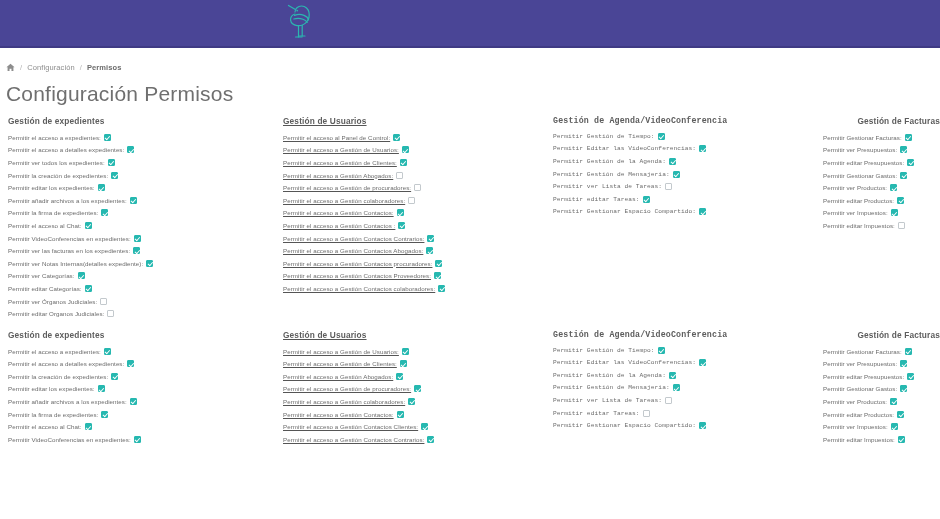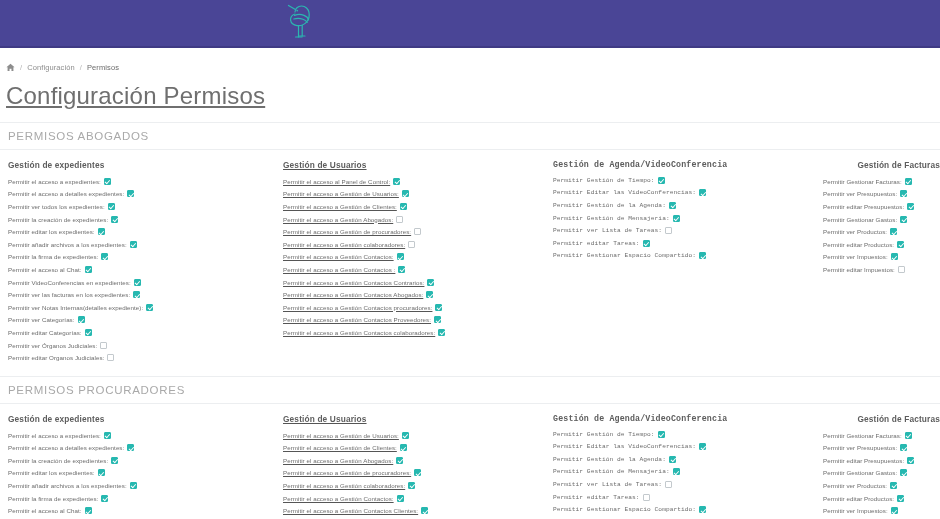--- a/index.html
+++ b/index.html
@@ -45,30 +45,29 @@
     letter-spacing: .1px;
   }
   .breadcrumb .home-icon {
     width: 9px;
     height: 9px;
     display: inline-block;
     line-height: 0;
   }
   .breadcrumb .sep { color: #b5b5b5; }
   .breadcrumb .crumb-link { color: #8d8d8d; text-decoration: none; }
-  .breadcrumb .crumb-current { color: #6b6b6b; font-weight: normal; }
+  .breadcrumb .crumb-current { color: #6b6b6b; font-weight: bold; }
 
   
   .page-title {
-    font-size: 24px;
+    font-size: 21px;
     font-weight: normal;
     color: #6f6f6f;
     margin: 10px 12px 0 6px;
     letter-spacing: .2px;
-    text-decoration: underline;
   }
 
   
   .section-head {
     margin-top: 12px;
     border-top: 1px solid #eceef0;
     border-bottom: 1px solid #eceef0;
     padding: 7px 0 7px 8px;
     font-size: 11.5px;
     color: #a9a9a9;
@@ -169,21 +168,20 @@
   <span class="sep">/</span>
   <a class="crumb-link" href="#">Configuración</a>
   <span class="sep">/</span>
   <span class="crumb-current">Permisos</span>
 </div>
 
 <h1 class="page-title">Configuración Permisos</h1>
 
 <div id="sections-root">
     <div>
-      <div class="section-head">PERMISOS ABOGADOS</div>
       <div class="cols">
         <div class="col col-1">
           <div class="col-title">Gestión de expedientes</div>
           <div class="perm-row">
             <span class="perm-label">Permitir el acceso a expedientes:</span>
             <span class="cb on" role="checkbox" aria-checked="true"></span>
           </div>
           <div class="perm-row">
             <span class="perm-label">Permitir el acceso a detalles expedientes:</span>
             <span class="cb on" role="checkbox" aria-checked="true"></span>
@@ -358,21 +356,20 @@
             <span class="cb on" role="checkbox" aria-checked="true"></span>
           </div>
           <div class="perm-row">
             <span class="perm-label">Permitir editar Impuestos:</span>
             <span class="cb off" role="checkbox" aria-checked="false"></span>
           </div>
         </div>
       </div>
     </div>
     <div>
-      <div class="section-head">PERMISOS PROCURADORES</div>
       <div class="cols">
         <div class="col col-1">
           <div class="col-title">Gestión de expedientes</div>
           <div class="perm-row">
             <span class="perm-label">Permitir el acceso a expedientes:</span>
             <span class="cb on" role="checkbox" aria-checked="true"></span>
           </div>
           <div class="perm-row">
             <span class="perm-label">Permitir el acceso a detalles expedientes:</span>
             <span class="cb on" role="checkbox" aria-checked="true"></span>

